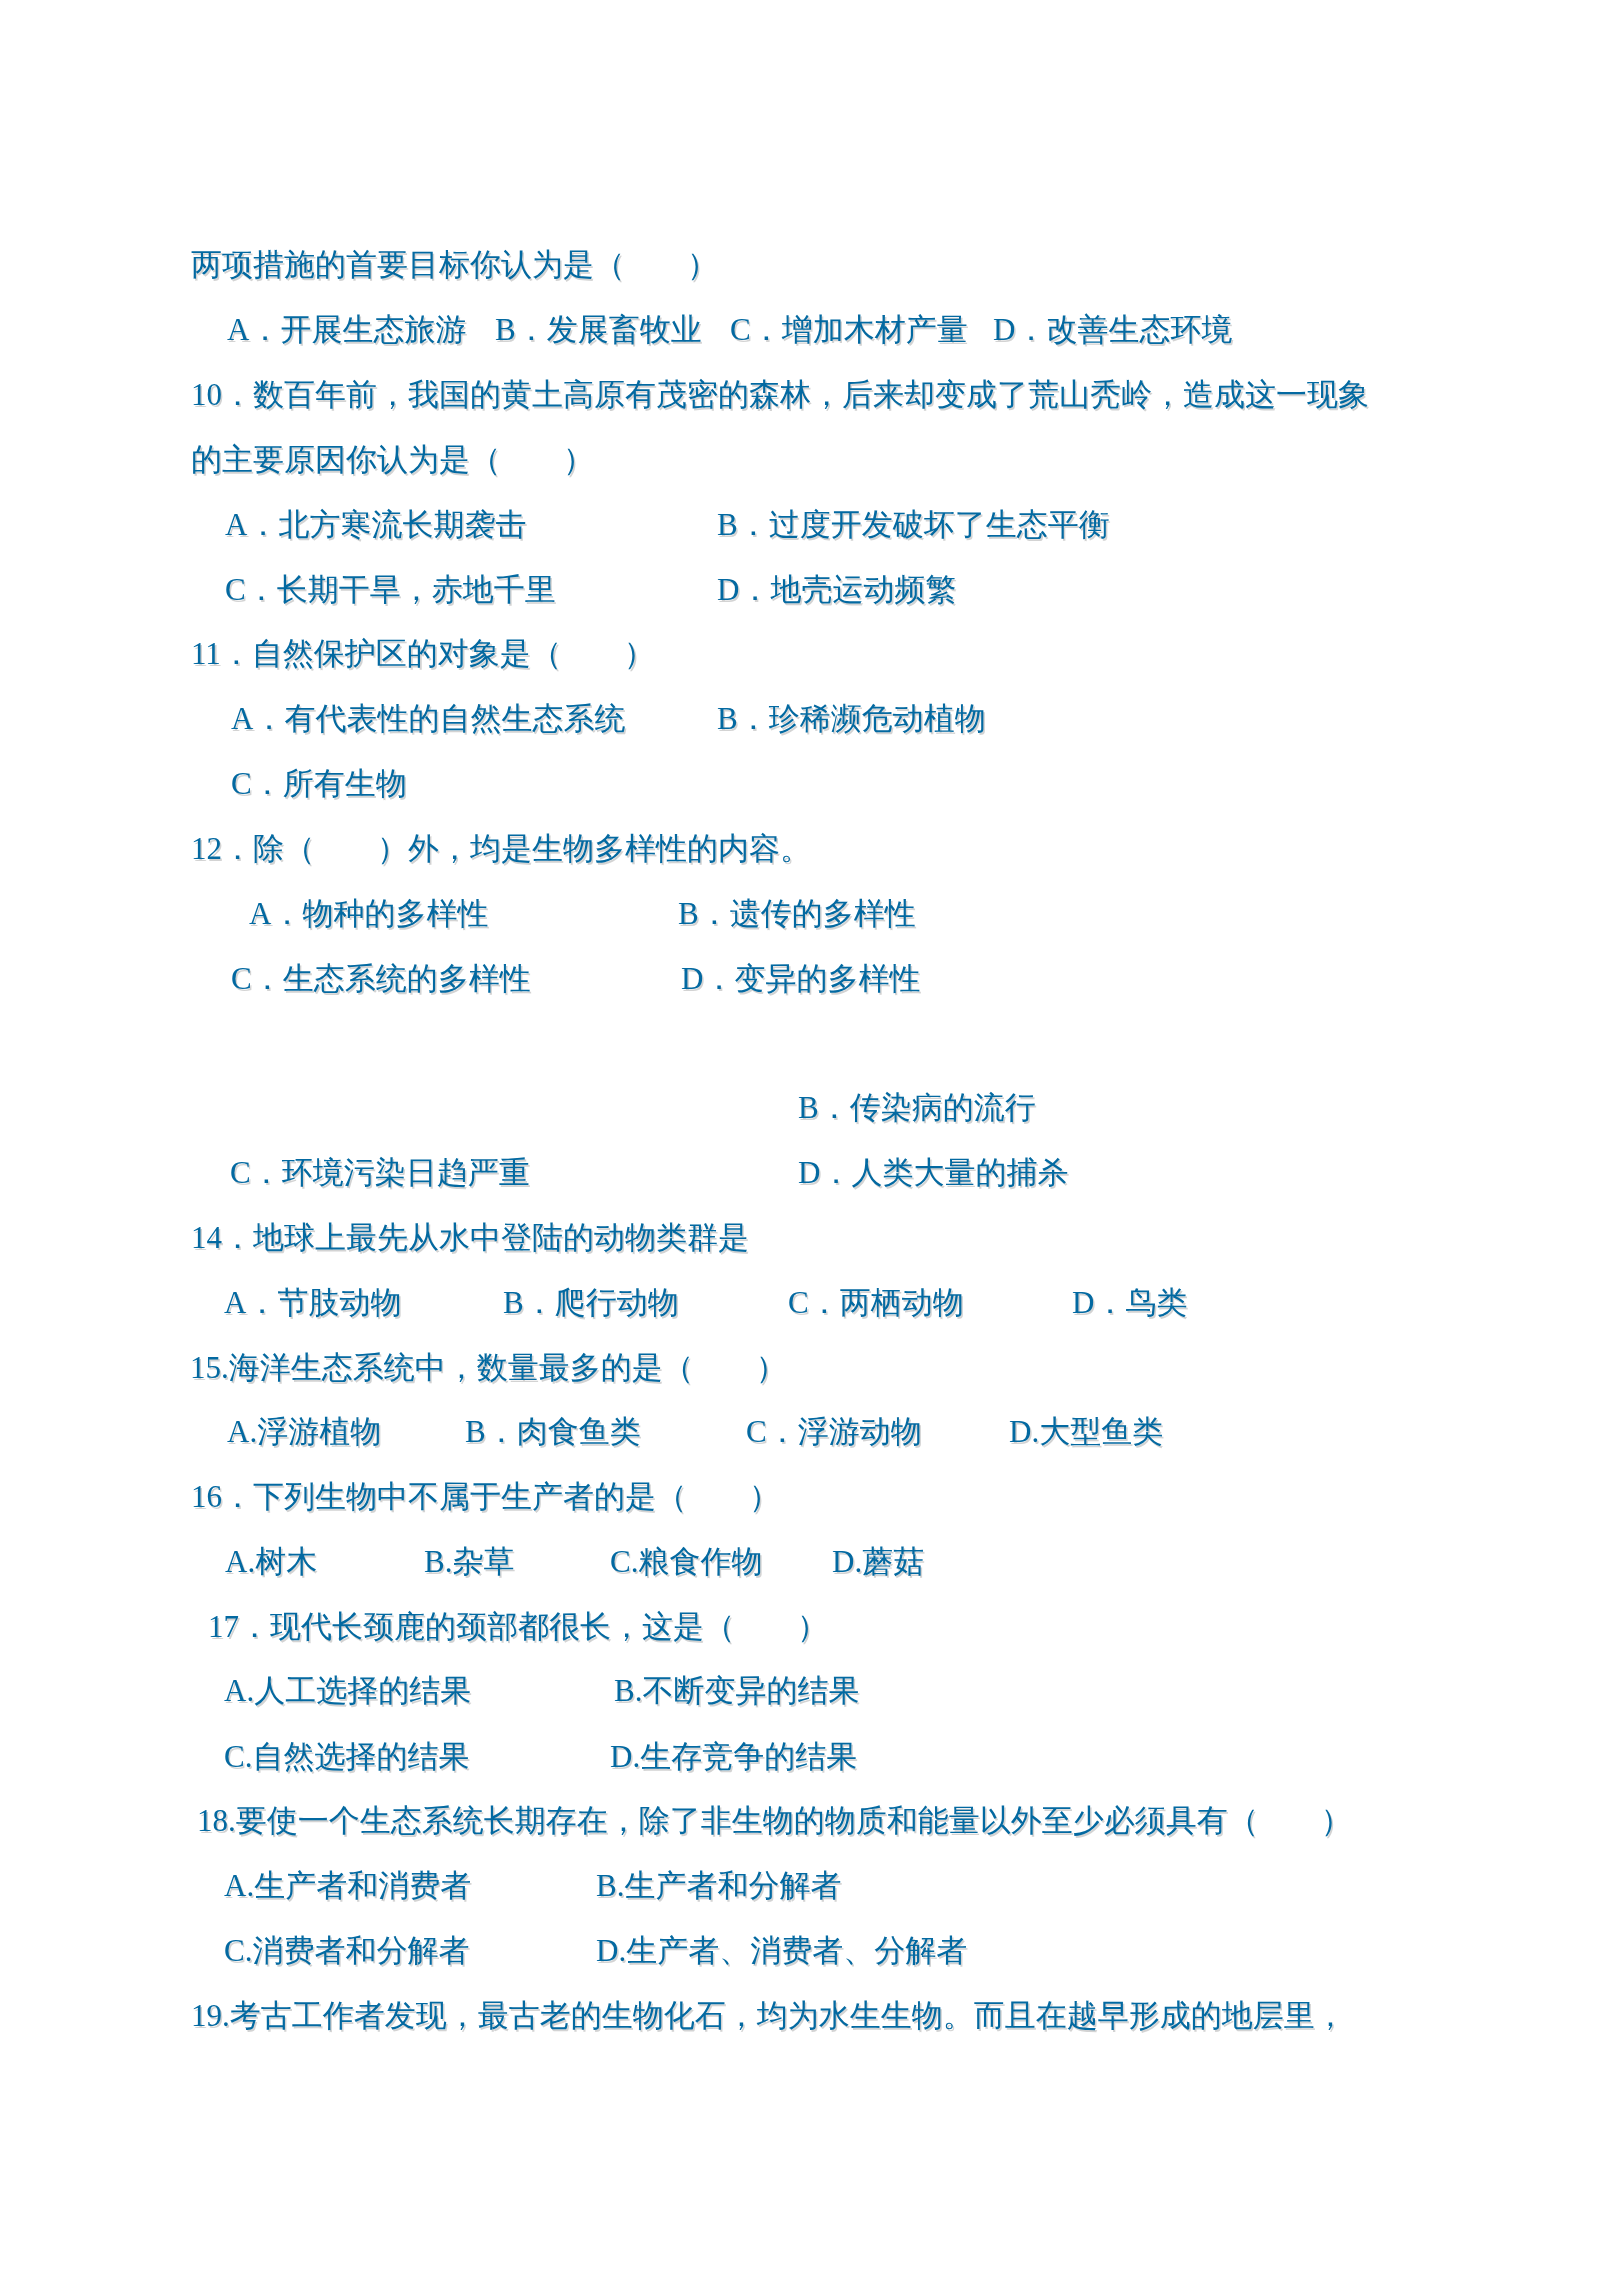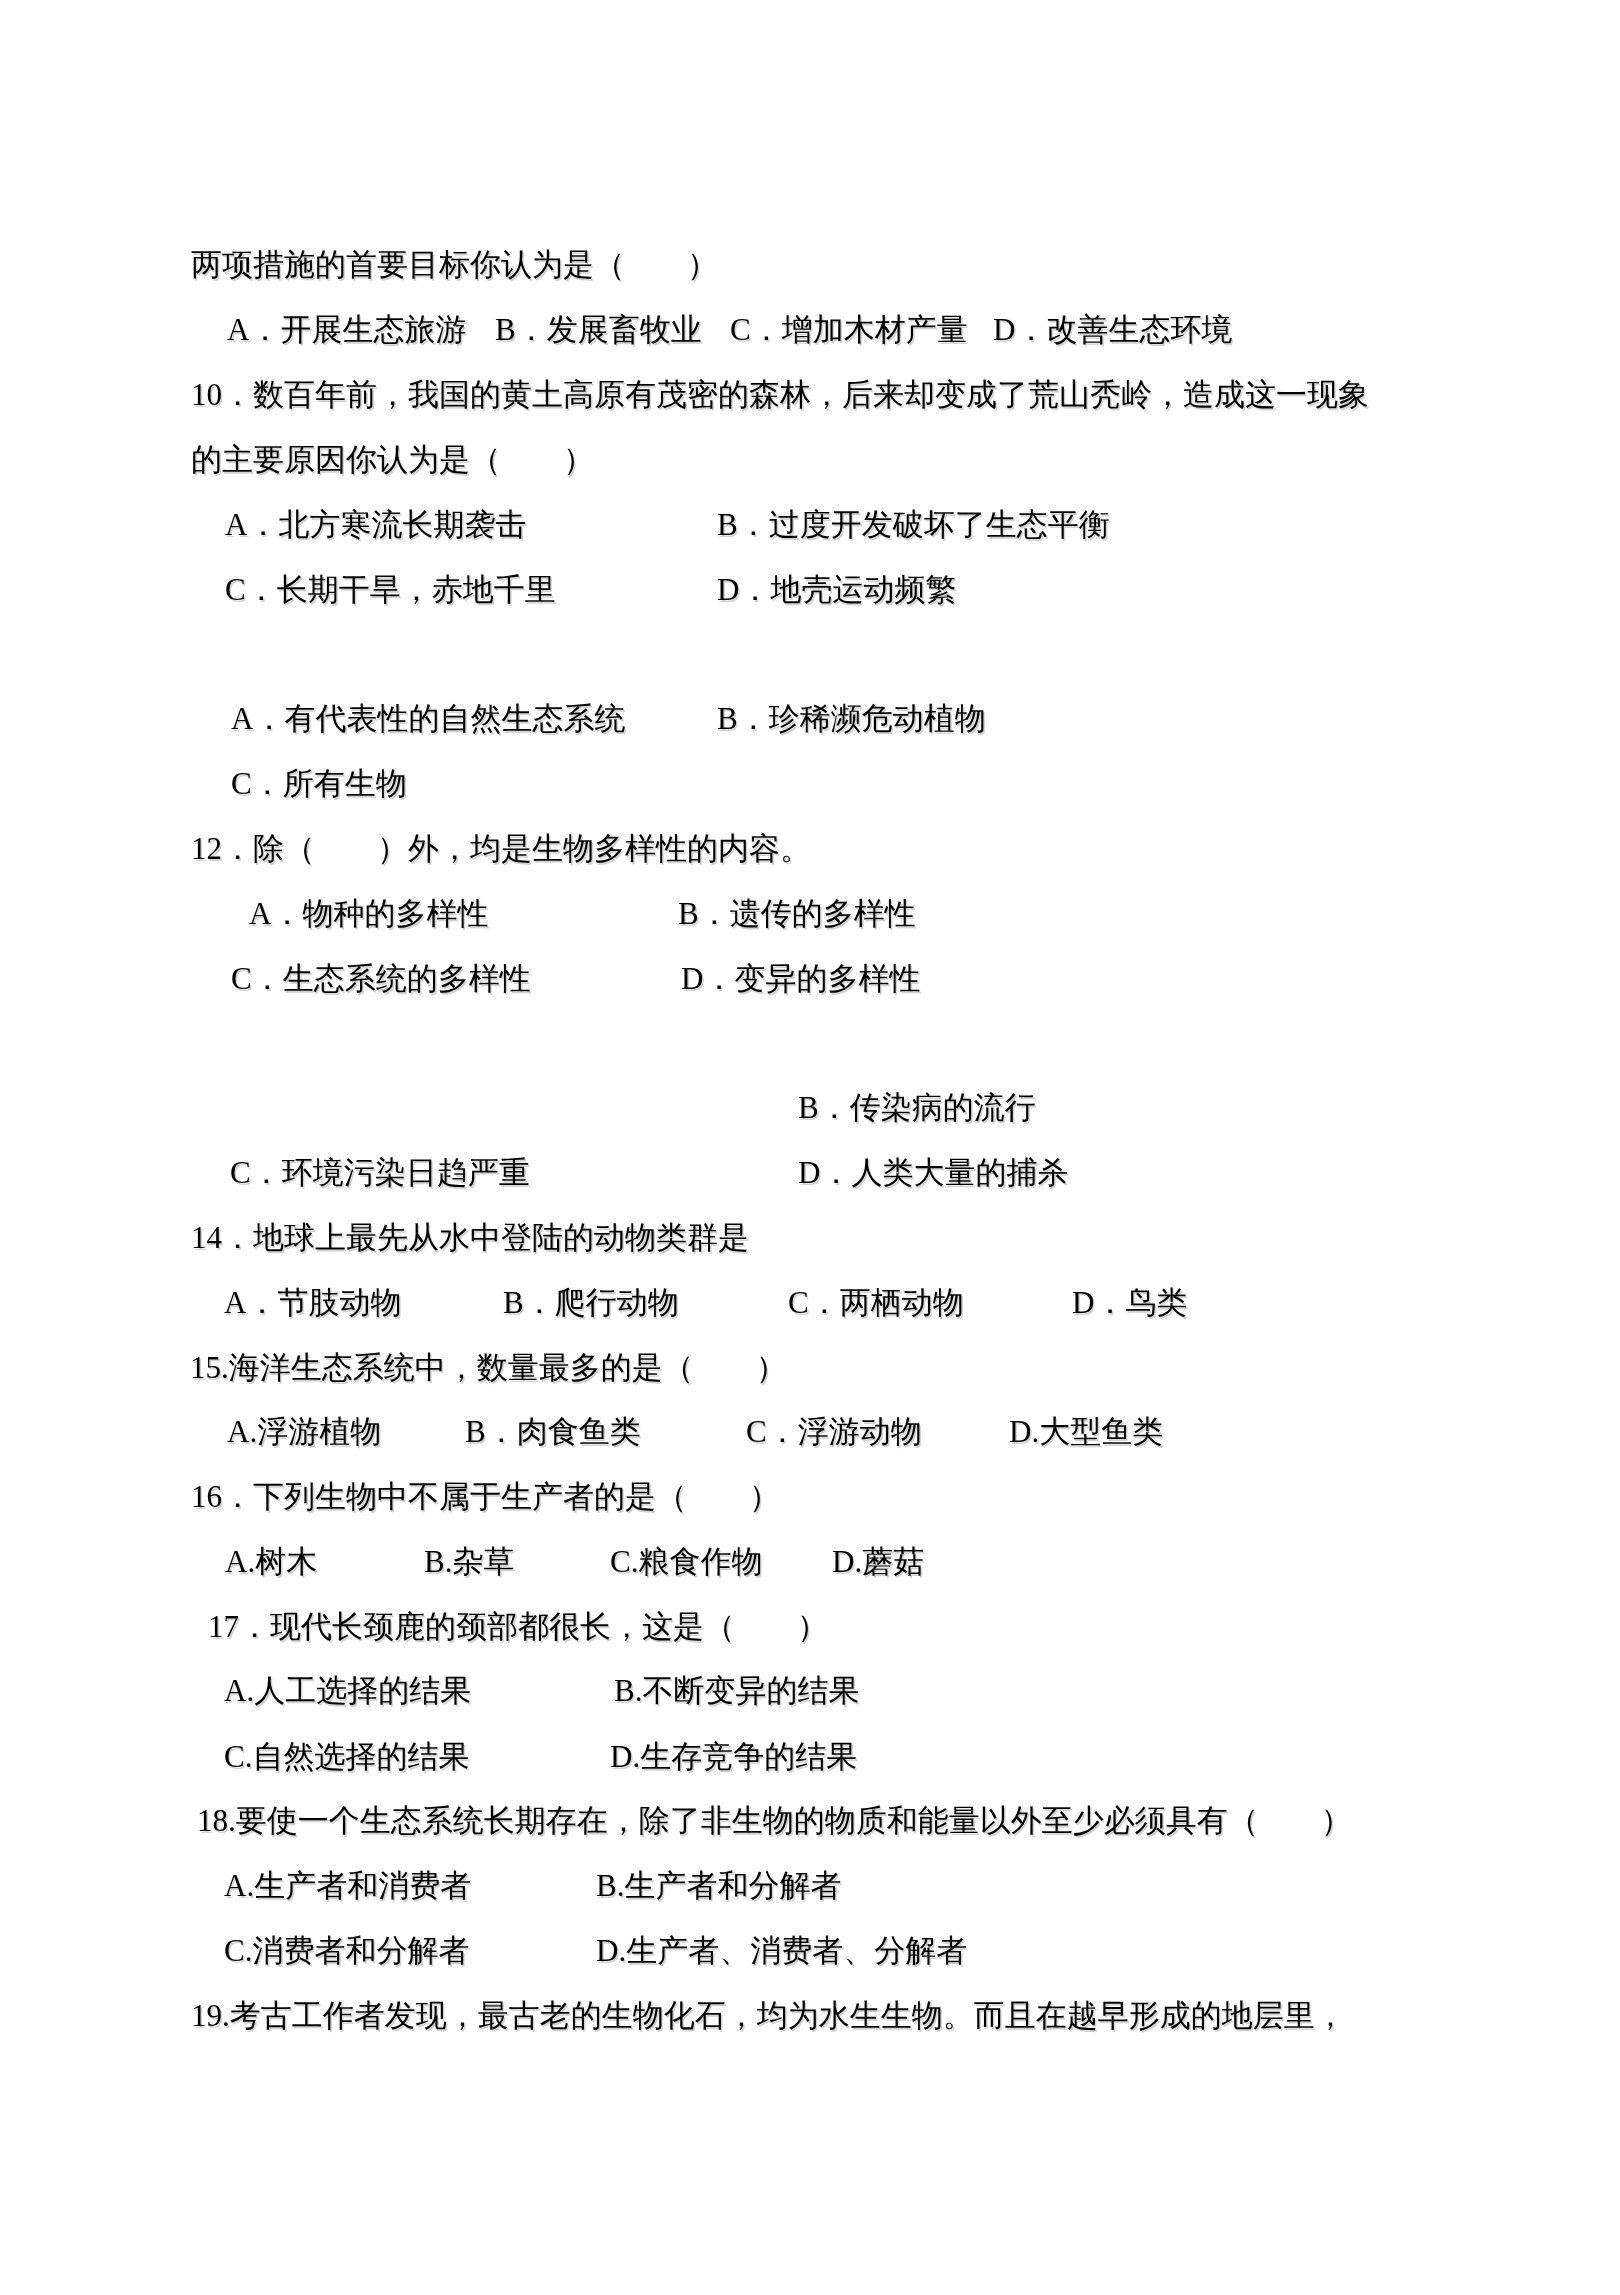--- a/index.html
+++ b/index.html
@@ -14,21 +14,21 @@
     background: #ffffff;
     overflow: hidden;
     font-family: "Liberation Serif", "DejaVu Serif", serif;
     color: #000000;
   }
   .t {
     position: absolute;
     font-size: 31px;
     line-height: 36px;
     white-space: pre;
-    color: #000000;
+    color: #0369a1;
     text-shadow: 1.6px 1.6px 0 rgba(110,110,110,0.30);
   }
 </style>
 </head>
 <body>
 
 <div class="page">
 
   <div class="t" style="left:191px; top:247px">两项措施的首要目标你认为是（　　）</div>
   <div class="t" style="left:227px; top:312px">A．开展生态旅游</div>
@@ -36,20 +36,21 @@
   <div class="t" style="left:730px; top:312px">C．增加木材产量</div>
   <div class="t" style="left:993px; top:312px">D．改善生态环境</div>
 
   <div class="t" style="left:191px; top:377px">10．数百年前，我国的黄土高原有茂密的森林，后来却变成了荒山秃岭，造成这一现象</div>
   <div class="t" style="left:191px; top:442px">的主要原因你认为是（　　）</div>
   <div class="t" style="left:225px; top:507px">A．北方寒流长期袭击</div>
   <div class="t" style="left:717px; top:507px">B．过度开发破坏了生态平衡</div>
   <div class="t" style="left:225px; top:572px">C．长期干旱，赤地千里</div>
   <div class="t" style="left:717px; top:572px">D．地壳运动频繁</div>
 
+  <div class="t" style="left:191px; top:636px">11．自然保护区的对象是（　　）</div>
   <div class="t" style="left:231px; top:701px">A．有代表性的自然生态系统</div>
   <div class="t" style="left:717px; top:701px">B．珍稀濒危动植物</div>
   <div class="t" style="left:231px; top:766px">C．所有生物</div>
 
   <div class="t" style="left:191px; top:831px">12．除（　　）外，均是生物多样性的内容。</div>
   <div class="t" style="left:249px; top:896px">A．物种的多样性</div>
   <div class="t" style="left:678px; top:896px">B．遗传的多样性</div>
   <div class="t" style="left:231px; top:961px">C．生态系统的多样性</div>
   <div class="t" style="left:681px; top:961px">D．变异的多样性</div>
 

